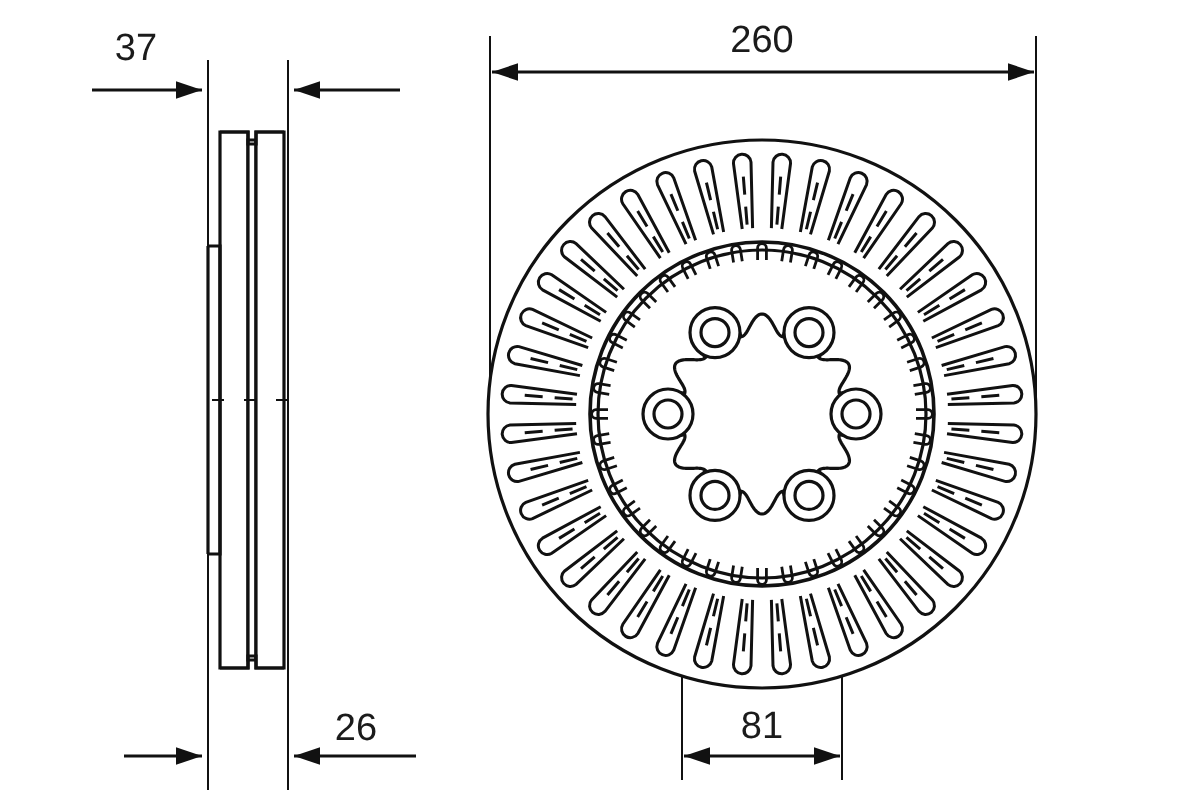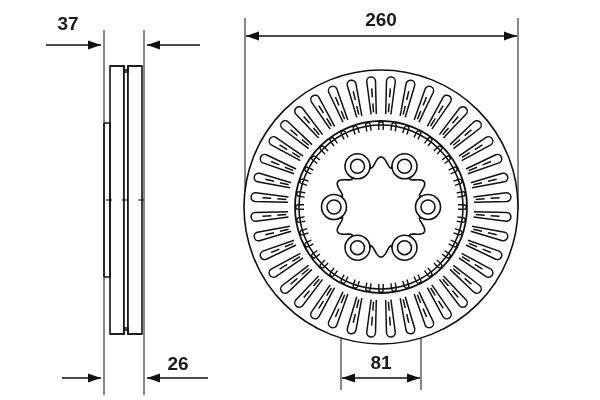--- a/index.html
+++ b/index.html
@@ -1,21 +1,21 @@
 <!DOCTYPE html>
 <html><head>
 <meta charset="utf-8">
 <style>
   html,body{margin:0;padding:0;background:#ffffff;}
   body{
     width:600px;height:400px;overflow:hidden;
     font-family:"Liberation Sans", sans-serif;
     position:relative;
   }
-  #stage{position:absolute;left:0;top:0;width:600px;height:400px;font-weight:bold;}
+  #stage{position:absolute;left:0;top:0;width:600px;height:400px;}
   svg{display:block;}
   .dimtext{
     font-family:"Liberation Sans", sans-serif;
     font-size:19px;
     fill:#1b1b1b;
     text-anchor:middle;
     dominant-baseline:alphabetic;
   }
   .ln{stroke:#111111;fill:none;}
   .thin{stroke-width:1;}

